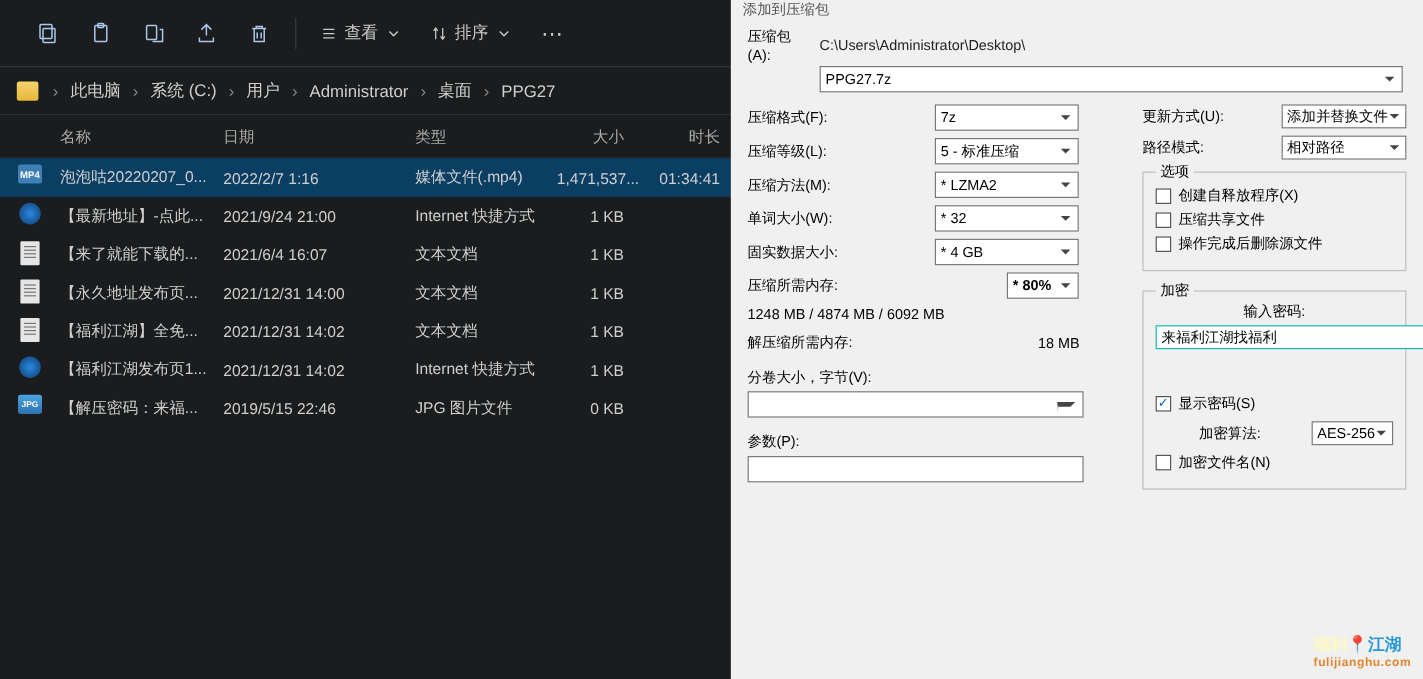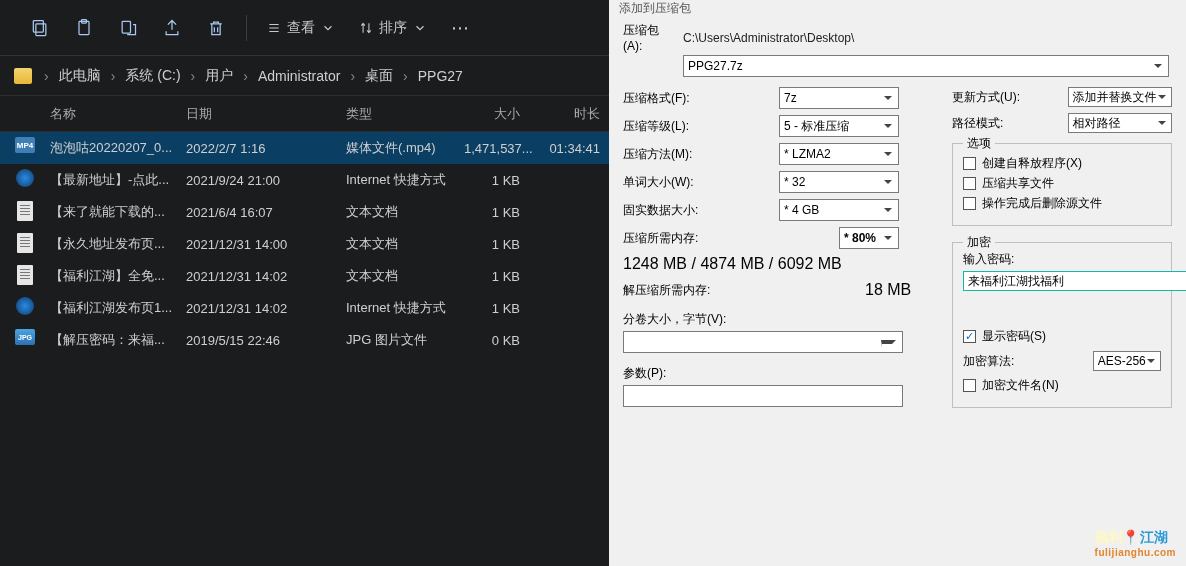--- a/index.html
+++ b/index.html
@@ -40,21 +40,21 @@
 .combo::after { content:""; position:absolute; right:6px; top:8px; border:4px solid transparent; border-top-color:#444; }
 .fieldset { border: 1px solid #bfbfbf; padding: 8px 10px 10px 10px; margin-top: 4px; position: relative; }
 .fieldset-title { position: absolute; top: -9px; left: 10px; background: #f0f0f0; padding: 0 4px; font-size: 12px; }
 .chk-row { display: flex; align-items: center; gap: 6px; margin: 3px 0; font-size: 12px; }
 .chk { width: 13px; height: 13px; border: 1px solid #555; background: #fff; display: inline-flex; align-items: center; justify-content: center; }
 .chk.checked::after { content:"✓"; font-size: 11px; color: #0066cc; line-height: 1; }
 .text-input { width: 225px; height: 20px; border: 1px solid #14b8a6; background: #fff; padding: 0 4px; font-size: 12px; display: flex; align-items: center; }
 .encrypt-combo { width:74px; height: 20px; border: 1px solid #7a7a7a; background: #fff; padding: 0 4px; font-size: 12px; display: inline-flex; align-items: center; position: relative; }
 .encrypt-combo::after { content:""; position:absolute; right:5px; top:7px; border:4px solid transparent; border-top-color:#444; }
 .slash-text { margin-left: 20px; color:#333; }
-.mem-text { font-size: 16px; color: #000; }
+.mem-text { font-size: 12px; color: #000; }
 .editable-combo { width: 280px; height: 22px; border: 1px solid #7a7a7a; background: #fff; position: relative; }
 .editable-combo::after { content:""; position:absolute; right:6px; top:8px; border:4px solid transparent; border-top-color:#444; border-left:1px solid #bbb; padding-left:10px; }
 .more-dots { font-size: 18px; color: #c9c9c9; cursor: pointer; padding: 0 12px; }
 .watermark { position: absolute; right: 10px; bottom: 8px; font-size: 14px; font-weight: bold; }
 .wm1 { color: #fef9c3; }
 .wm2 { color: #2a9ad6; }
 .wm-sub { font-size: 10px; color: #e2852d; display: block; letter-spacing: 0.5px; }
 .param-input { width:280px; height:22px; border:1px solid #7a7a7a; background:#fff; }
 </style>
 </head>
@@ -305,21 +305,21 @@
           <div class="chk-row">
               <span class="chk"></span>
               <span>压缩共享文件</span>
             </div>
           <div class="chk-row">
               <span class="chk"></span>
               <span>操作完成后删除源文件</span>
             </div>
         </div>
 
-        <div class="fieldset" style="margin-top:16px;">
+        <div class="fieldset" style="margin-top:16px;text-align:center;">
           <div class="fieldset-title">加密</div>
           <div>输入密码:</div>
           <div class="text-input" style="margin-top:3px;">
               <span>来福利江湖找福利</span>
             </div>
           <div style="height:34px;"></div>
           <div class="chk-row">
               <span class="chk checked"></span>
               <span>显示密码(S)</span>
             </div>

